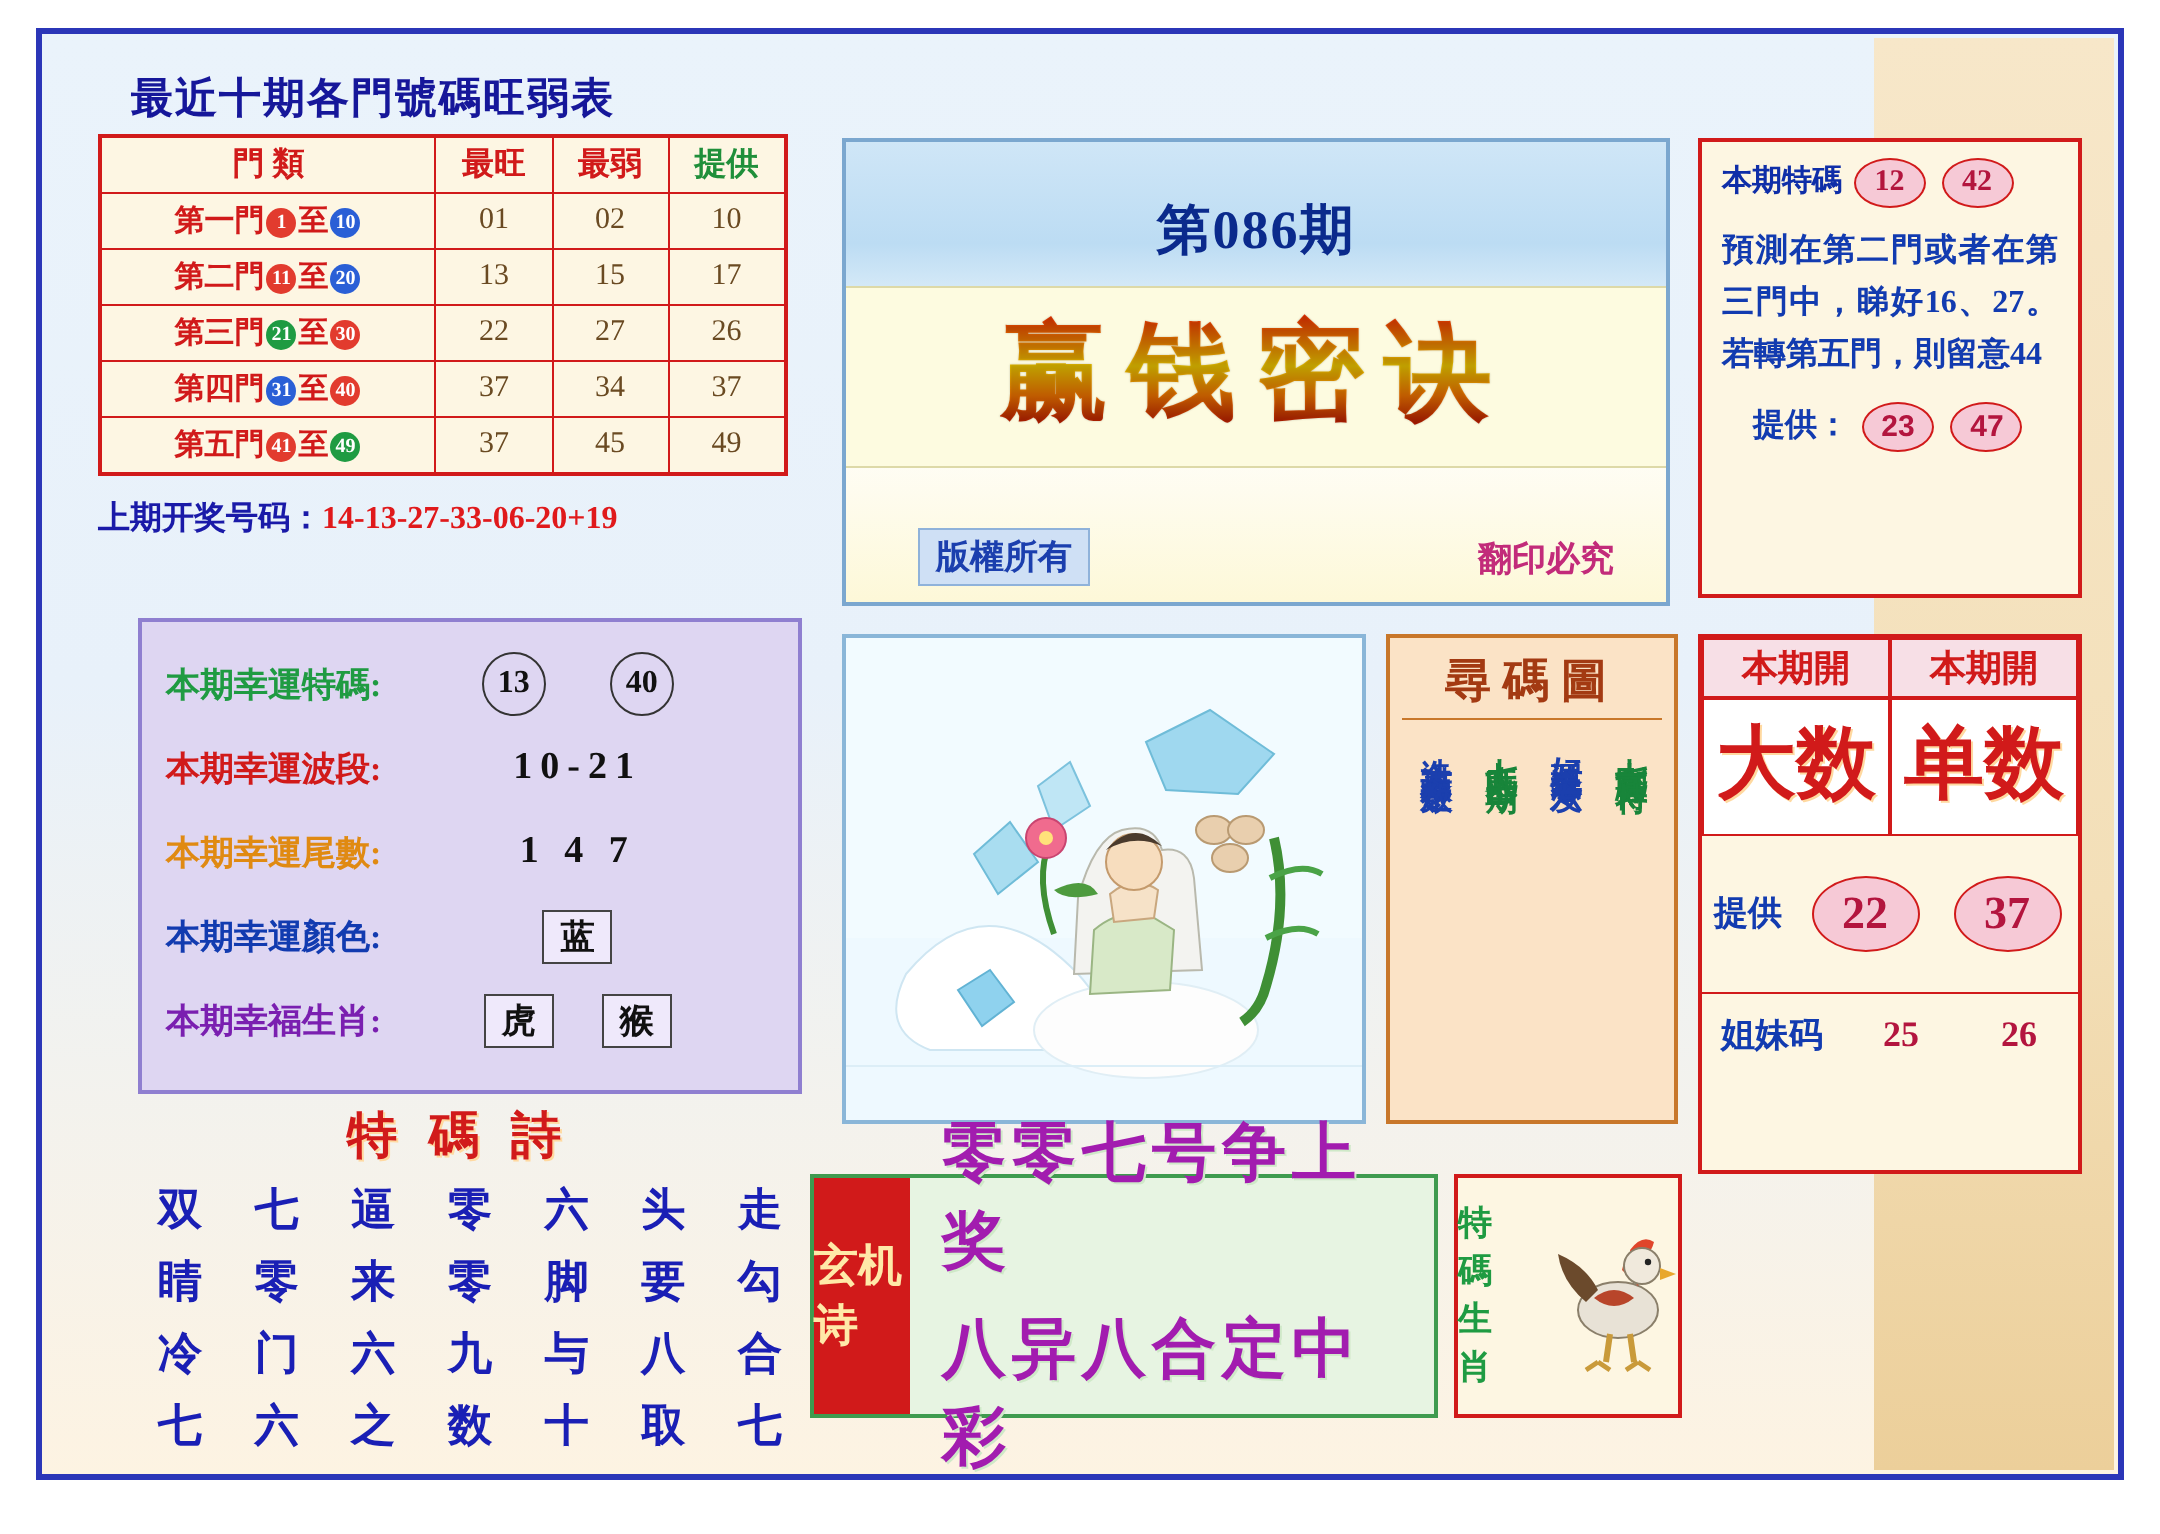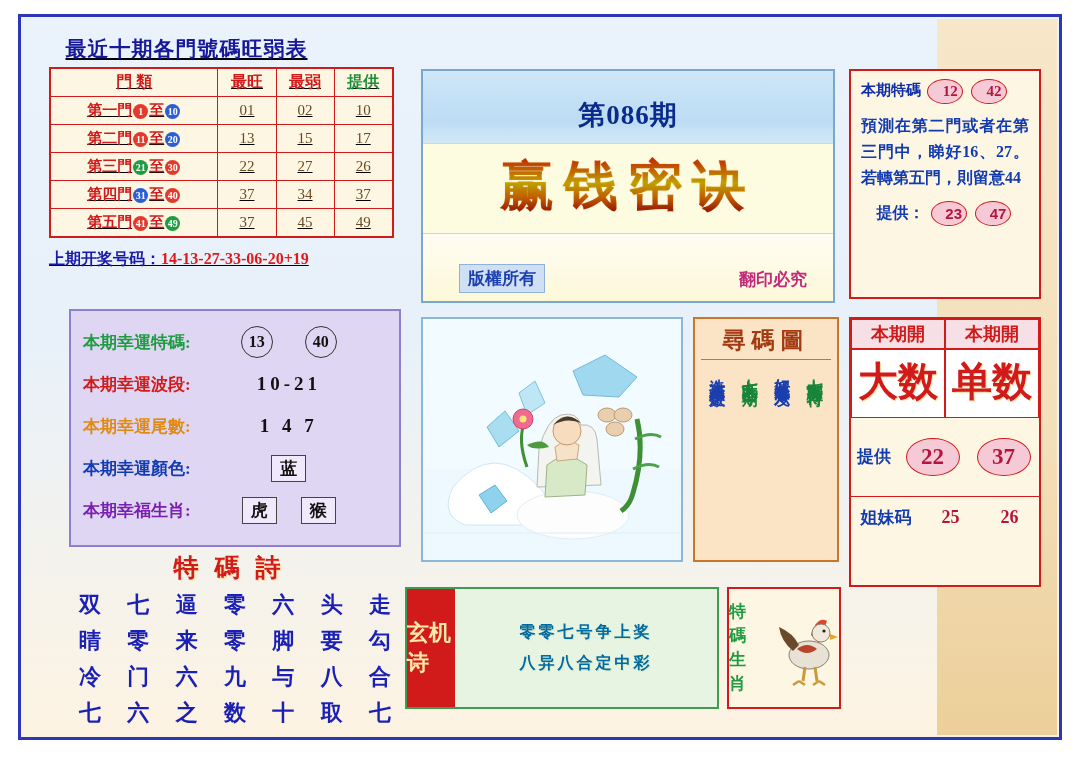--- a/index.html
+++ b/index.html
@@ -16,21 +16,21 @@
     box-sizing:border-box;
   }
   .page:after{
     content:"";position:absolute;right:2px;top:2px;bottom:2px;width:120px;
     background:linear-gradient(180deg,#f7e7c9 0%,#f3dfb8 60%,#eccf9a 100%);
     z-index:0;
   }
   .layer{position:relative;z-index:2;}
 
   
-  .tbl-wrap{position:absolute;left:28px;top:18px;width:275px;text-decoration:underline;}
+  .tbl-wrap{position:absolute;left:28px;top:18px;width:275px;}
   .tbl-title{
     font-family:"Liberation Serif", serif;
     font-weight:bold;font-size:21px;color:#16179a;letter-spacing:1px;
     text-align:center;margin-bottom:4px;
   }
   table.rank{
     border-collapse:collapse;width:345px;background:#fdf6e3;
     border:2px solid #d11a1a;
   }
   table.rank td,table.rank th{
@@ -88,21 +88,21 @@
   
   .rt{
     position:absolute;left:828px;top:52px;width:192px;height:230px;
     background:#fdf6e2;border:2px solid #d11a1a;box-sizing:border-box;
     padding:8px 10px;
   }
   .rt .line1{font-size:15px;font-weight:bold;color:#0f2ea8;font-family:"Liberation Serif", serif;white-space:nowrap;}
   .oval{
     display:inline-block;min-width:26px;height:23px;line-height:23px;padding:0 4px;
     border-radius:50%/50%;border:1px solid #d11a1a;background:#f6c9d6;color:#b3153e;
-    font-weight:bold;font-size:15px;text-align:right;margin:0 2px;vertical-align:middle;
+    font-weight:bold;font-size:15px;text-align:center;margin:0 2px;vertical-align:middle;
   }
   .rt p{
     margin:9px 0 0;font-size:16px;line-height:26px;color:#123bb0;font-weight:bold;
     font-family:"Liberation Serif", serif;text-align:justify;
   }
   .rt .sup{margin-top:10px;font-size:16px;font-weight:bold;color:#123bb0;text-align:center;}
 
   
   .lucky{
     position:absolute;left:48px;top:292px;width:332px;height:238px;
@@ -213,22 +213,22 @@
     background:#e7f4e2;border:2px solid #3f9b4f;box-sizing:border-box;display:flex;
   }
   .xs .side{
     width:48px;background:#d11a1a;color:#ffe9a8;
     font-family:"Liberation Serif", serif;font-weight:bold;font-size:22px;
     display:flex;flex-direction:column;align-items:center;justify-content:center;
     line-height:30px;
   }
   .xs .body{flex:1;display:flex;flex-direction:column;justify-content:center;align-items:center;}
   .xs .body div{
-    font-family:"Liberation Serif", serif;font-weight:bold;font-size:16px;
-    letter-spacing:3px;color:#0369a1;text-shadow:1px 1px 0 #cfe9c8;margin:5px 16px;
+    font-family:"Liberation Serif", serif;font-weight:bold;font-size:32px;
+    letter-spacing:3px;color:#a21caf;text-shadow:1px 1px 0 #cfe9c8;margin:5px 16px;
   }
   .zodiac{
     position:absolute;left:706px;top:570px;width:114px;height:122px;
     background:#fdf6e2;border:2px solid #d11a1a;box-sizing:border-box;display:flex;gap:29px;
   }
   .zodiac .zl{
     width:34px;font-family:"Liberation Serif", serif;font-weight:bold;font-size:17px;
     color:#1f9b42;display:flex;flex-direction:column;align-items:center;justify-content:center;
     line-height:24px;
   }

